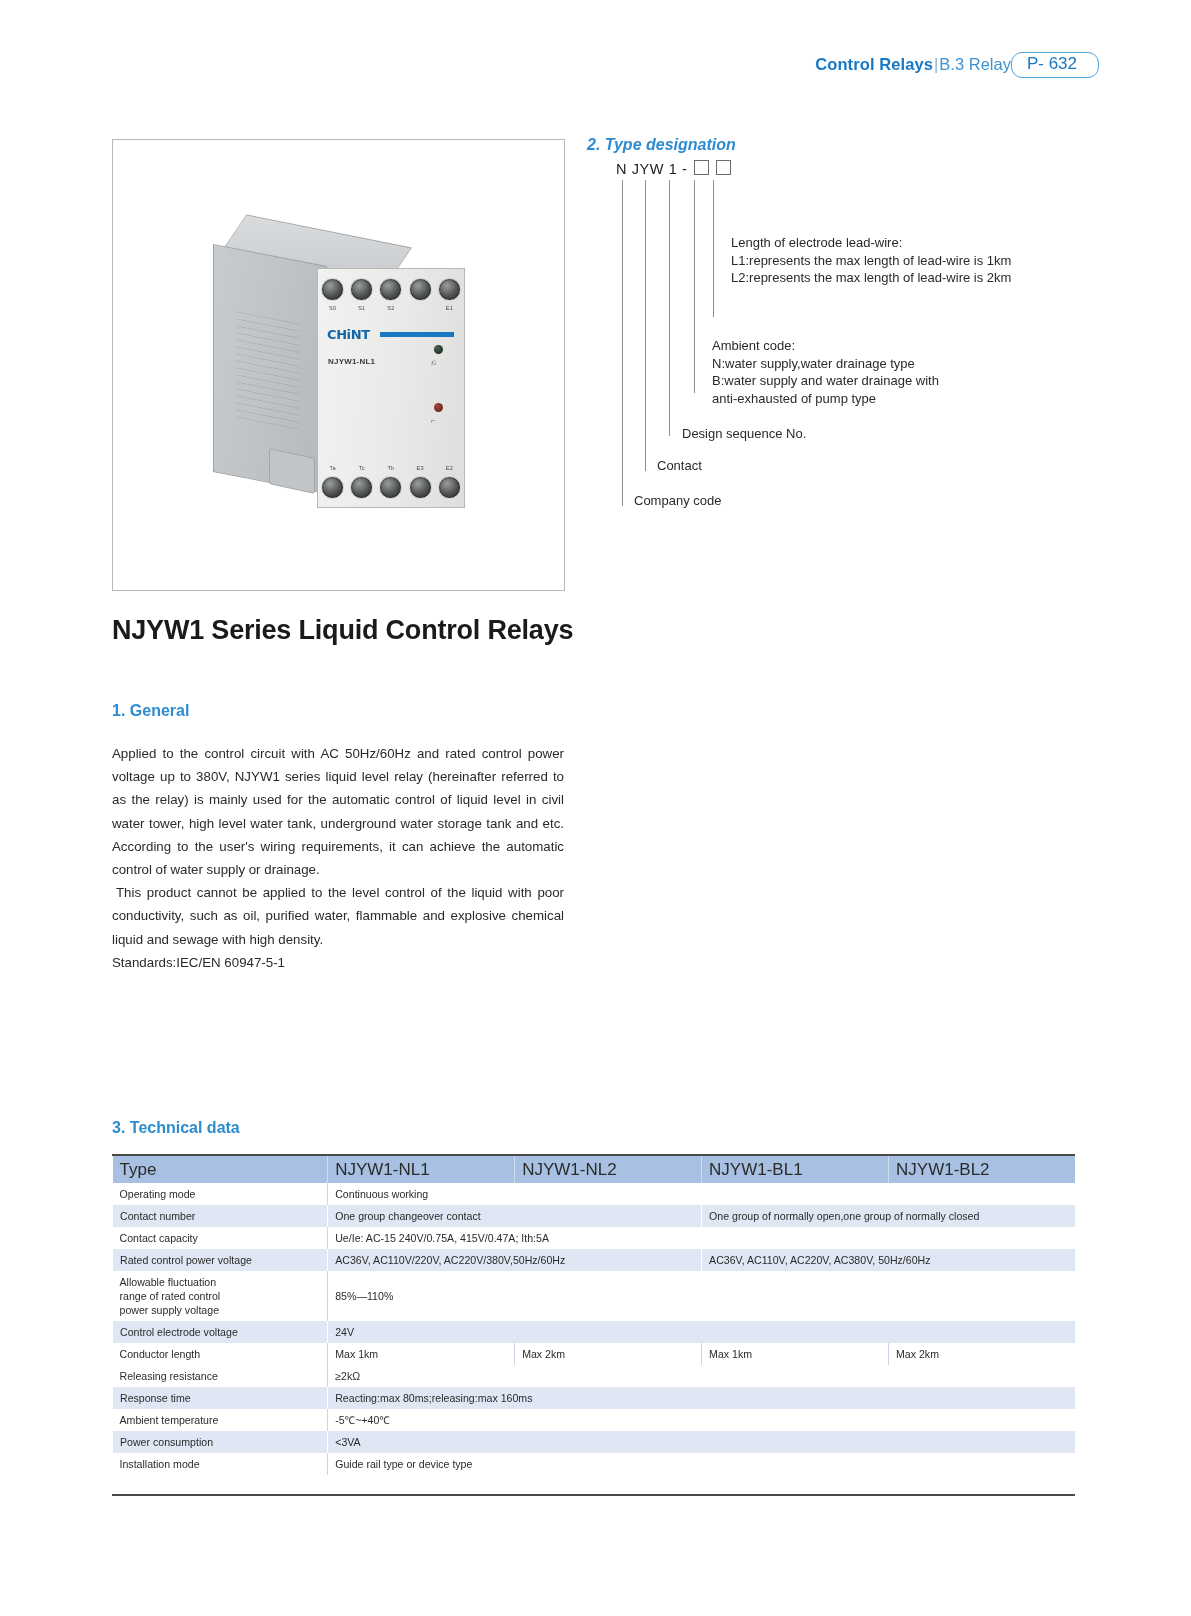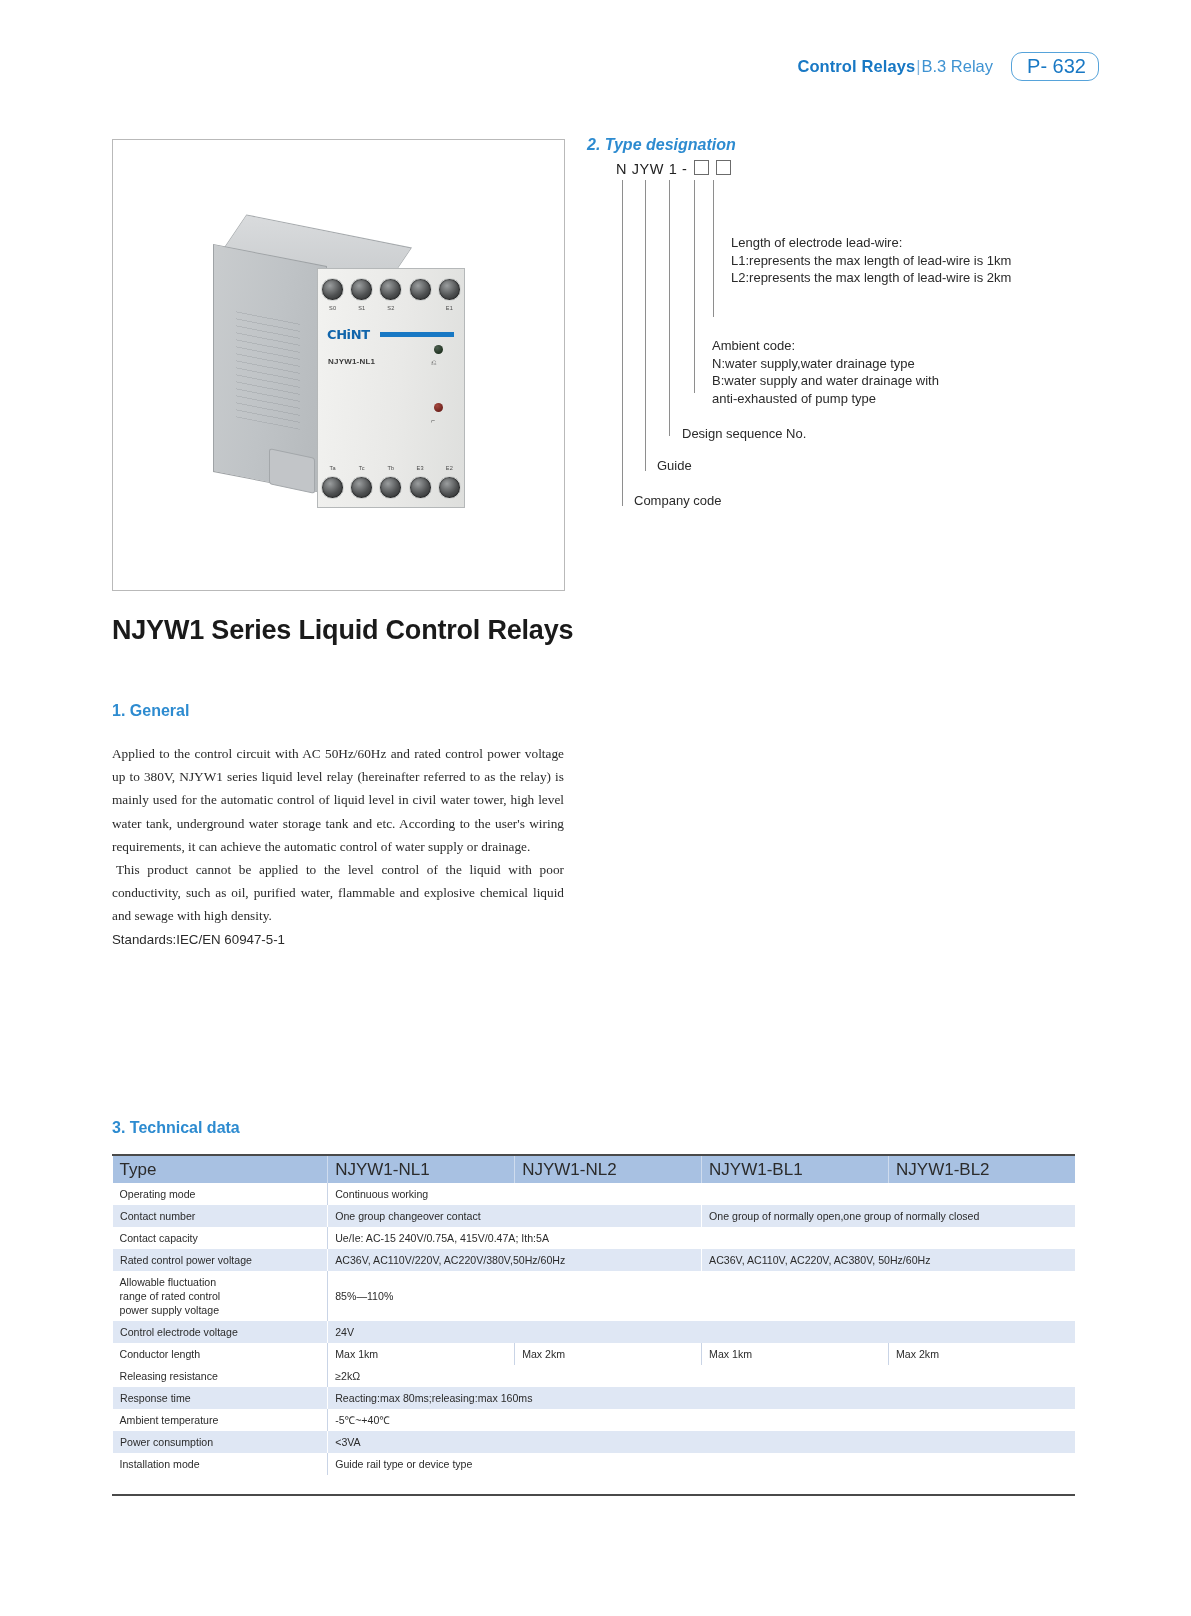--- a/index.html
+++ b/index.html
@@ -33,26 +33,26 @@
   .hdr-sep {
     color: #7fb4de;
     font-weight: 300;
     padding: 0 1px;
   }
   .hdr-sub {
     color: #3f93d2;
     font-weight: normal;
   }
   .hdr-page {
-    margin-left: 18px;
+    margin-left: 0;
     border: 1.2px solid #56a3da;
     border-radius: 11px;
     color: #1878c4;
-    font-size: 20px;
-    padding: 2px 12px 3px 15px;
+    font-size: 17px;
+    padding: 2px 21px 3px 15px;
     line-height: 1.1;
   }
 
   
   .product-box {
     position: absolute;
     left: 112px;
     top: 139px;
     width: 451px;
     height: 450px;
@@ -225,21 +225,21 @@
   .gen-body {
     position: absolute;
     left: 112px;
     top: 742px;
     width: 452px;
     font-size: 13.3px;
     line-height: 23.2px;
     color: #2a2a2a;
   }
   .gen-body p { margin: 0; }
-  .gen-body p.just { text-align: justify; text-align-last: left; font-family: Liberation Serif, serif; }
+  .gen-body p.just { text-align: justify; text-align-last: left; }
   .gen-body p.p2 { text-indent: 4px; }
 
   
   .type-code {
     position: absolute;
     left: 616px;
     top: 160px;
     font-size: 14.5px;
     color: #222;
     letter-spacing: .6px;
@@ -403,21 +403,21 @@
   <div>N:water supply,water drainage type</div>
   <div>B:water supply and water drainage with</div>
   <div>anti-exhausted of pump type</div>
 </div>
 
 <div class="ann" style="left:682px; top:425px;">
   <div>Design sequence No.</div>
 </div>
 
 <div class="ann" style="left:657px; top:457px;">
-  <div>Guide</div>
+  <div>Contact</div>
 </div>
 
 <div class="ann" style="left:634px; top:492px;">
   <div>Company code</div>
 </div>
 
 <div class="section-h" id="sec-technical">3. Technical data</div>
 <div class="rule-top"></div>
 <table class="tbl">
   <thead>

